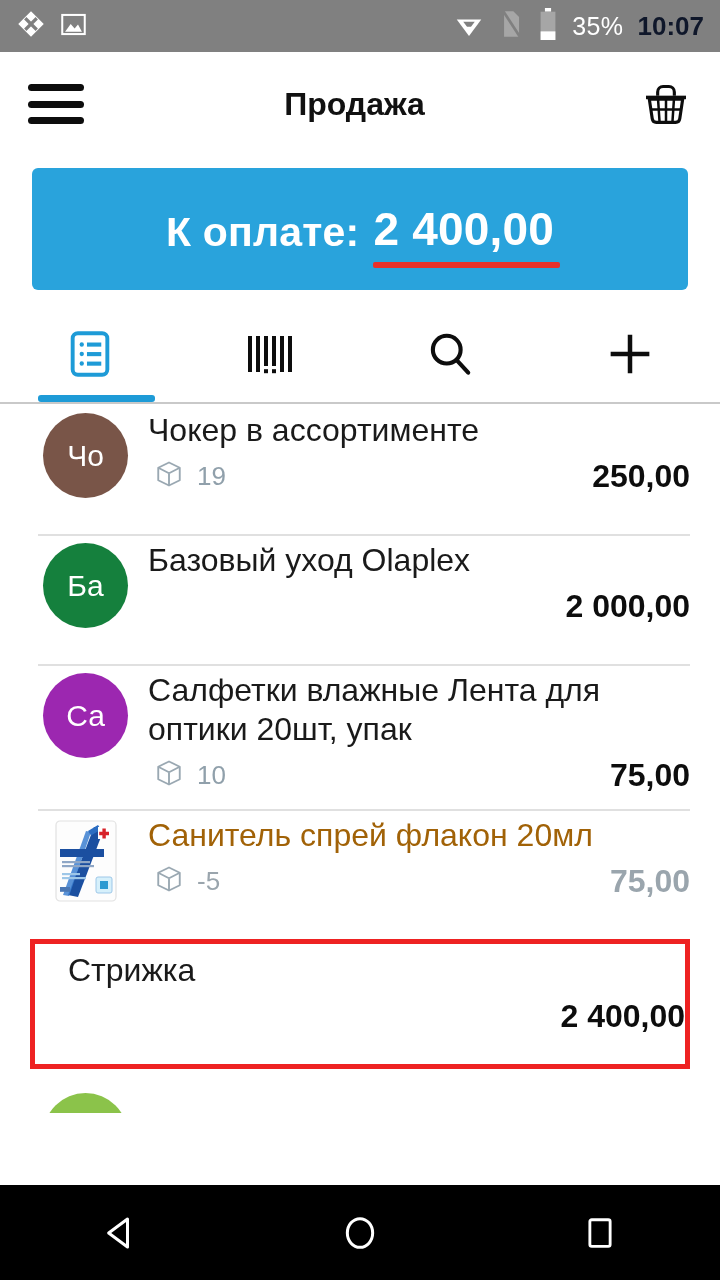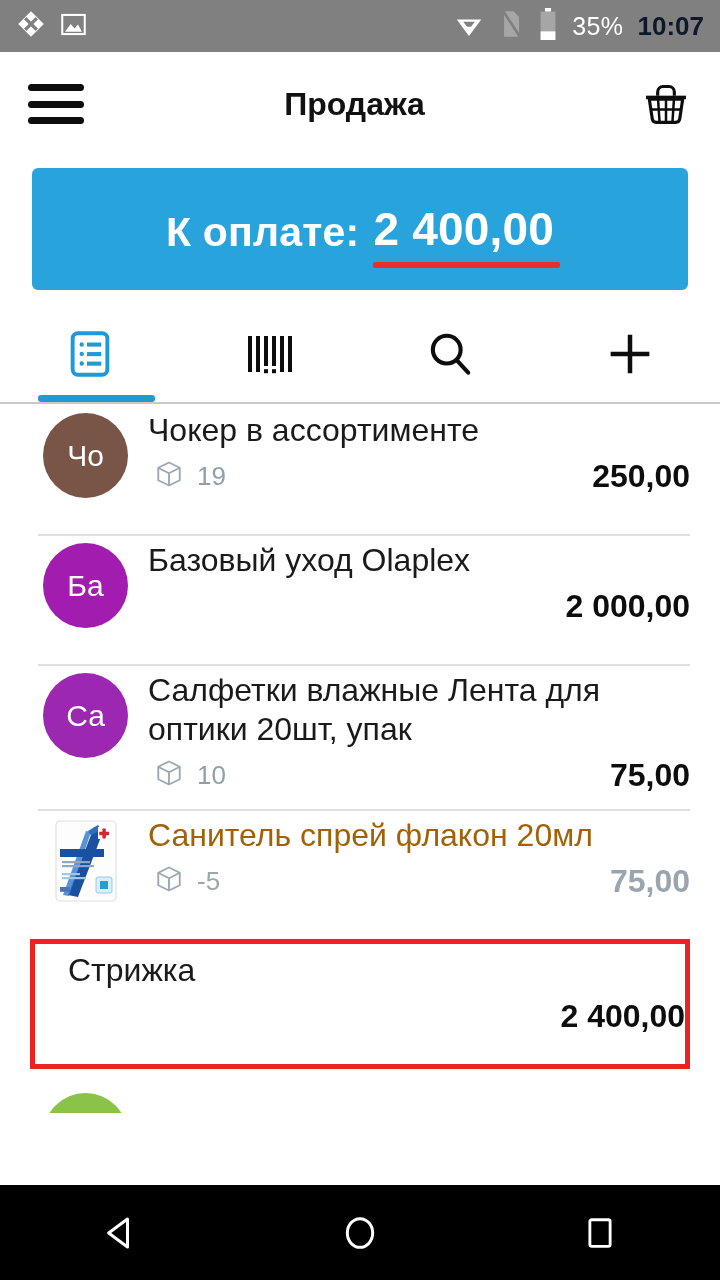--- a/index.html
+++ b/index.html
@@ -251,21 +251,21 @@
               </svg>
             </span>
             <span class="stock-qty">19</span>
           </div>
           <div class="price">250,00</div>
         </div>
       </div>
     </div>
 
     <div class="row">
-      <div class="avatar" style="background:#a21caf">Ба</div>
+      <div class="avatar" style="background:#15803d">Ба</div>
       <div class="row-body">
         <div class="row-title">Базовый уход Olaplex</div>
         <div class="row-foot">
           <div class="price">2 000,00</div>
         </div>
       </div>
     </div>
 
     <div class="row">
       <div class="avatar" style="background:#9c27b0">Са</div>

